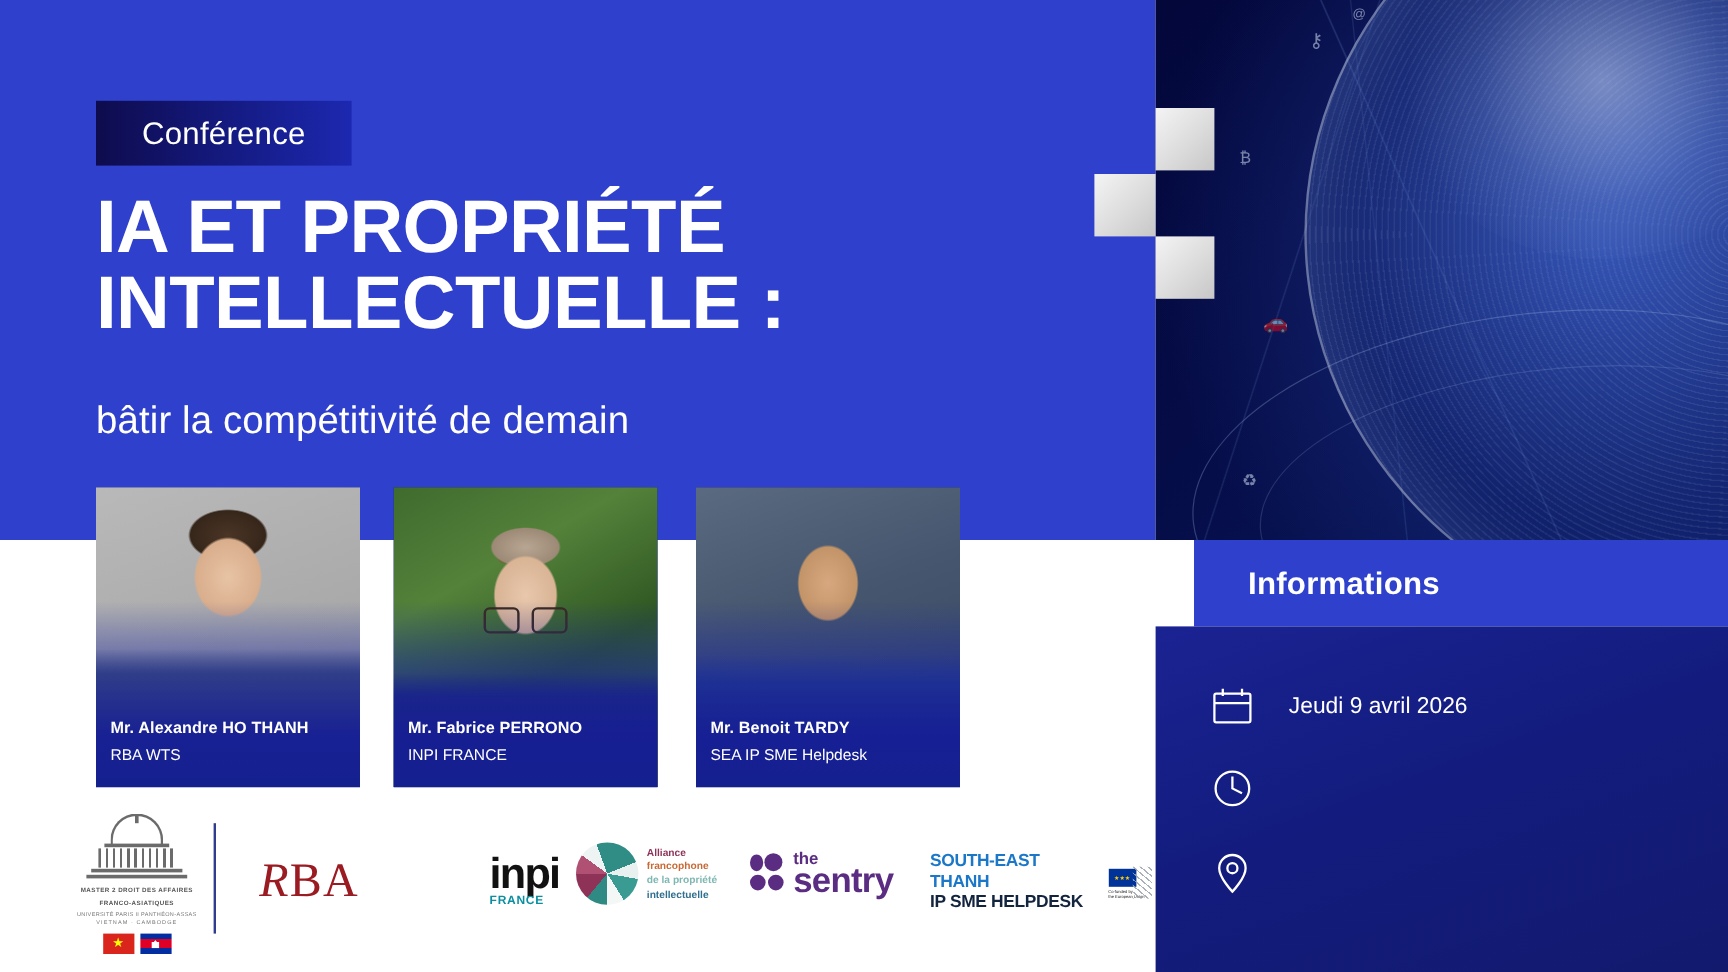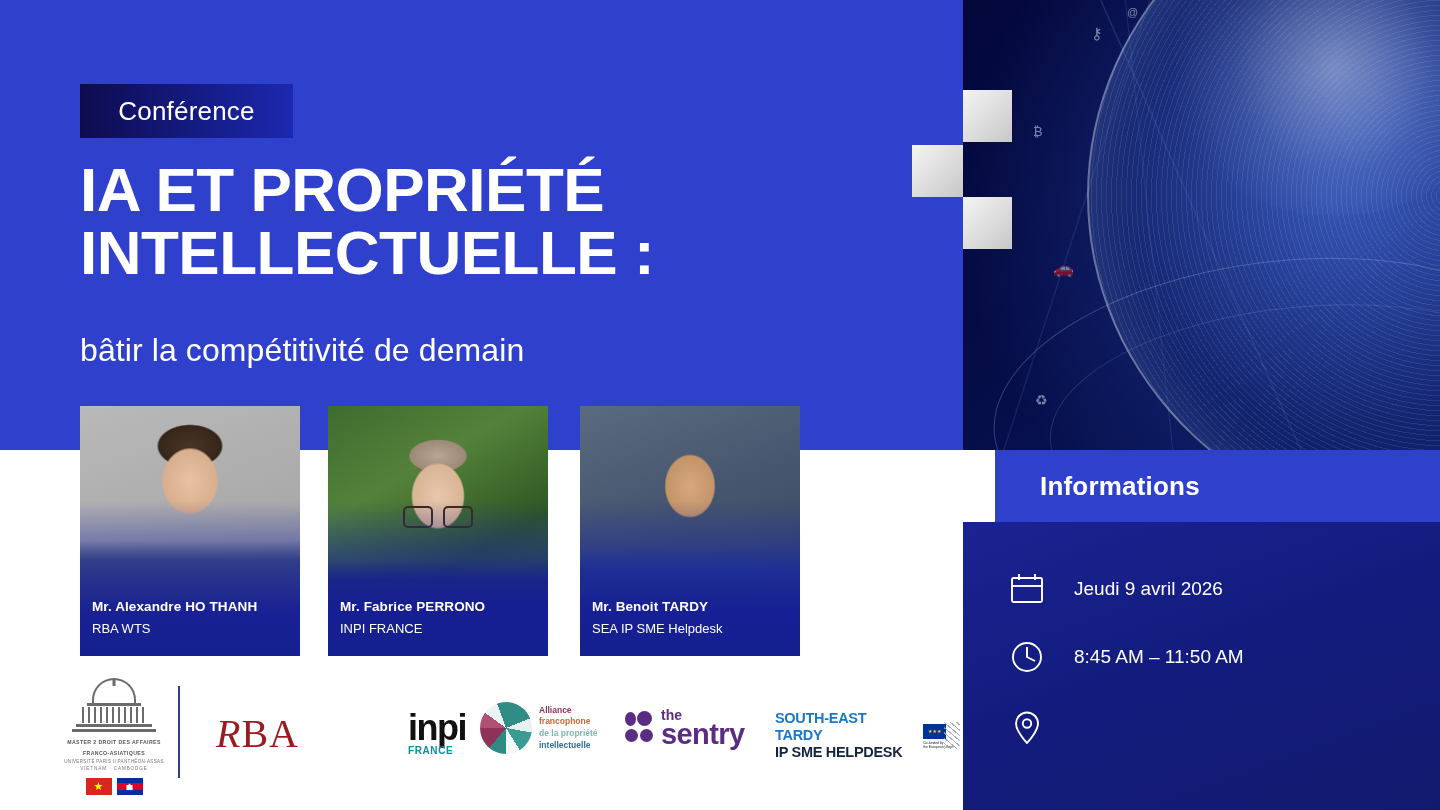--- a/index.html
+++ b/index.html
@@ -315,21 +315,21 @@
           <i class="d4"></i>
       </div>
       <div>
         <div class="the">the</div>
         <div class="nm2">sentry</div>
       </div>
     </div>
 
     <div class="logo sea">
       <div>
-        <div class="l1">SOUTH-EAST TARDY</div>
+        <div class="l1">SOUTH-EAST THANH</div>
         <div class="l2">IP SME HELPDESK</div>
       </div>
       <div class="euflag">
         <div class="box"></div>
         <div class="stars">★★★</div>
         <div class="cap">Co-funded by<br>the European Union</div>
         <div class="hatch"></div>
       </div>
     </div>
   </div>
@@ -369,21 +369,20 @@
       <div class="ival">Jeudi 9 avril 2026</div>
     </div>
 
     <div class="irow ir2">
       <div class="ico">
         <svg width="38" height="38" viewBox="0 0 38 38" fill="none" stroke="#fff" stroke-width="1.9">
           <circle cx="19" cy="19" r="14"></circle>
           <polyline points="19,9 19,19 27,23"></polyline>
         </svg>
       </div>
-      <div class="ival">8:45 AM – 11:50 AM</div>
     </div>
 
     <div class="irow ir3">
       <div class="ico">
         <svg width="38" height="38" viewBox="0 0 38 38" fill="none" stroke="#fff" stroke-width="1.9">
           <path d="M19 35 C19 35 30 23.5 30 15.5 A11 11 0 0 0 8 15.5 C8 23.5 19 35 19 35 Z"></path>
           <circle cx="19" cy="15.5" r="4.2"></circle>
         </svg>
       </div>
     </div>

